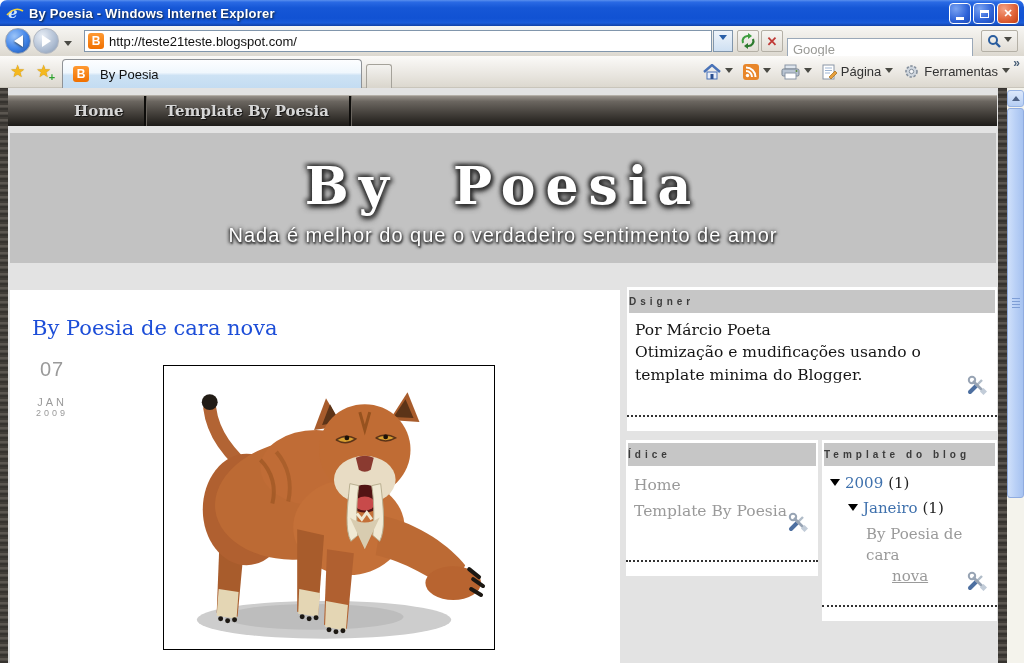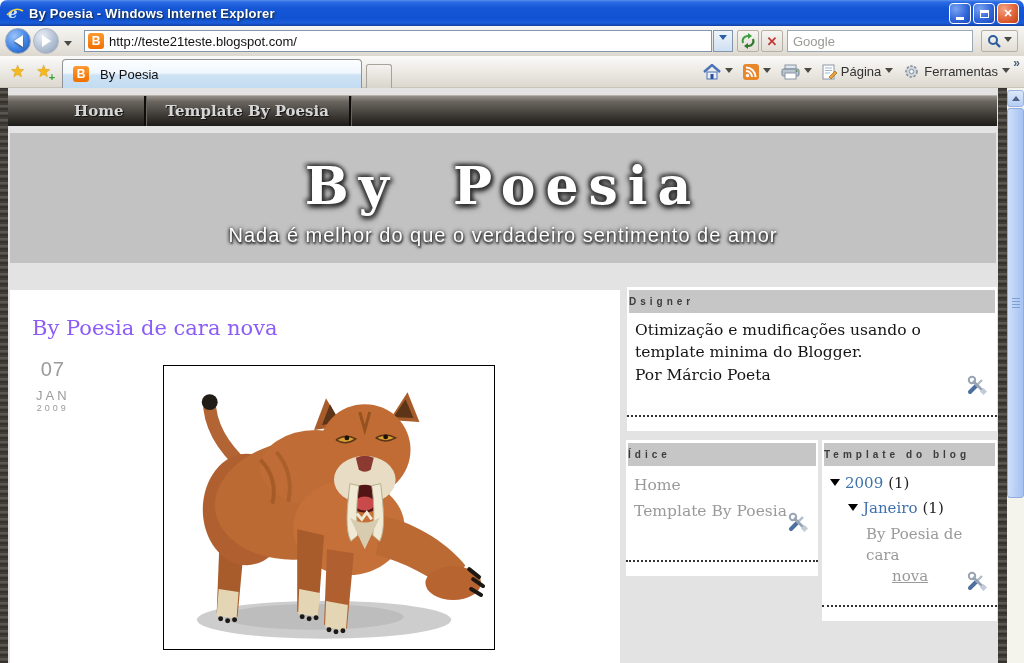--- a/index.html
+++ b/index.html
@@ -38,21 +38,21 @@
     border:1px solid #8196ac; display:flex; align-items:center; }
   .favicon-b { width:16px; height:16px; margin:0 5px 0 3px; background:linear-gradient(180deg,#ff9a33,#f07000);
     border-radius:3px; color:#fff; font-weight:bold; font-size:12px; display:flex; align-items:center; justify-content:center; flex:0 0 16px; }
   .urlbox input { border:0; outline:none; flex:1; font-size:13px; font-family:"Liberation Sans",sans-serif; color:#111; height:18px; }
   .url-caret-btn { position:absolute; left:713px; top:4px; width:20px; height:22px;
     background:linear-gradient(180deg,#eef4fb,#cfe0f2); border:1px solid #8196ac; display:flex; justify-content:center; }
   .url-caret-btn .caret { border-top-color:#2a5fa8; }
   .sqbtn { position:absolute; top:4px; width:22px; height:22px; background:linear-gradient(180deg,#f6f5f2,#e2ded6);
     border:1px solid #b4b0a6; border-radius:2px; display:flex; align-items:center; justify-content:center; }
   .stop-x { color:#c03a36; font-size:13px; font-weight:bold; }
-  .searchbox { position:absolute; left:787px; top:4px; width:186px; height:22px; background:#fff; border:1px solid #9aa8b8; }
+  .searchbox { position:absolute; left:787px; top:12px; width:186px; height:22px; background:#fff; border:1px solid #9aa8b8; }
   .searchbox input { border:0; outline:none; width:100%; height:100%; padding:0 5px; font-size:13px;
     font-family:"Liberation Sans",sans-serif; color:#333; }
   .searchbox input::placeholder { color:#9a9a96; }
   .search-btn { position:absolute; left:981px; top:4px; width:37px; height:22px; background:linear-gradient(180deg,#f6f5f2,#e2ded6);
     border:1px solid #b4b0a6; border-radius:2px; display:flex; align-items:center; justify-content:center; gap:3px; }
 
   
   .tabbar { position:absolute; left:0; top:56px; width:1024px; height:32px;
     background:linear-gradient(180deg,#fbfaf8,#e9e6e0 60%,#dcd8cf); border-bottom:1px solid #c9c5bb; }
   .star { font-size:17px; color:#f5b81e; text-shadow:0 0 1px #a87800; position:absolute; top:5px; }
@@ -105,24 +105,24 @@
 
   
   .adbar { position:absolute; left:72px; top:177px; width:796px; height:23px; background:#cacaca;
     display:flex; align-items:center; font-size:12px; font-weight:bold; }
   .adbar .cell { flex:1; text-align:center; }
   .adlabel { color:#000; text-decoration:underline; }
   .adlink { color:#2432cc; text-decoration:underline; cursor:pointer; }
 
   
   .main { position:absolute; left:10px; top:202px; width:610px; height:373px; background:#fff; }
-  .post-title { position:absolute; left:22px; top:26px; font-family:"DejaVu Serif",serif; font-size:21px; color:#8b5cf6; }
+  .post-title { position:absolute; left:22px; top:26px; font-family:"DejaVu Serif",serif; font-size:21px; color:#1d4ed8; }
   .datebox { position:absolute; left:26px; top:68px; color:#9a9a9a; text-align:center; }
   .date-day { font-size:20px; letter-spacing:1px; }
-  .date-mon { font-size:13px; letter-spacing:3px; margin-top:7px; }
+  .date-mon { font-size:11px; letter-spacing:3px; margin-top:15px; }
   .date-year { font-size:9px; letter-spacing:3px; }
   .imagebox { position:absolute; left:153px; top:75px; width:332px; height:285px; background:#fff; border:1px solid #000; }
   .imagebox svg { display:block; margin:2px auto; }
 
   
   .widget { position:absolute; background:#fff; }
   .w-head { margin:3px 2px 0 2px; height:23px; background:#c6c6c6; display:flex; align-items:center; 
     font-size:10px; font-weight:bold; letter-spacing:4px; color:#3c3c3c; }
   .w-dsigner { left:627px; top:199px; width:370px; height:144px; }
   .w-body { font-family:"DejaVu Serif",serif; font-size:15.5px; color:#151515; line-height:1.45; padding:6px 8px 0 8px; }
@@ -368,22 +368,22 @@
           <path d="M193 146 L198 152 L203 145 L208 152" stroke="#f0e9d4" stroke-width="3" fill="none"></path>
 
           <path d="M186 150 L201 182 L216 150 Q201 160 186 150" fill="#d8ccb0"></path>
         </svg>
       </div>
     </div>
 
     <div class="widget w-dsigner">
       <div class="w-head">Dsigner</div>
       <div class="w-body">
+        <div>Por Márcio Poeta</div>
         <div>Otimização e mudificações usando o template minima do Blogger.</div>
-        <div>Por Márcio Poeta</div>
       </div>
       <span class="toolsrow">
         <svg width="20" height="20" viewBox="0 0 20 20">
           <line x1="3" y1="17" x2="10" y2="10" stroke="#4d6fa0" stroke-width="4" stroke-linecap="round"></line>
           <line x1="9" y1="11" x2="15" y2="5" stroke="#b0bcc8" stroke-width="2.4"></line>
           <line x1="6" y1="6" x2="16" y2="16" stroke="#98a4b4" stroke-width="2.6"></line>
           <circle cx="5" cy="5" r="3.2" stroke="#98a4b4" stroke-width="2" fill="none"></circle>
           <rect x="14" y="14" width="5" height="5" fill="#c2ccd8" transform="rotate(45 16.5 16.5)"></rect>
         </svg>
       </span>

